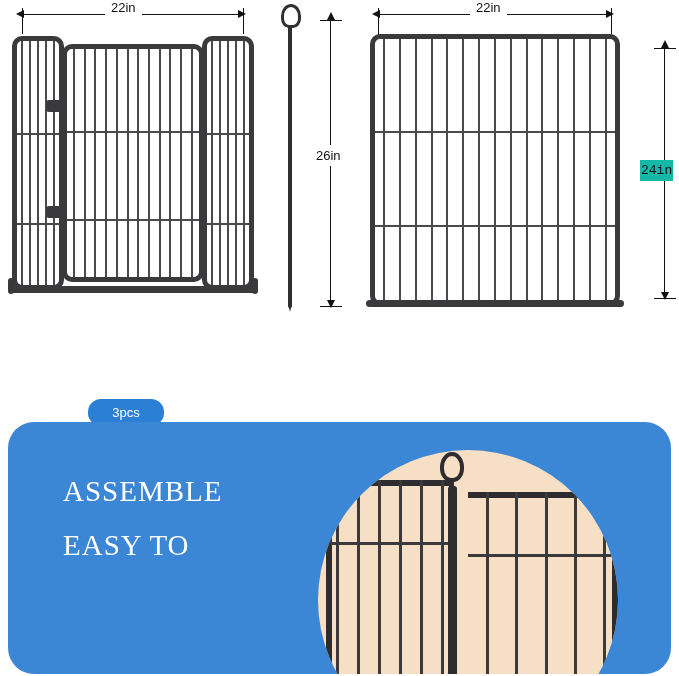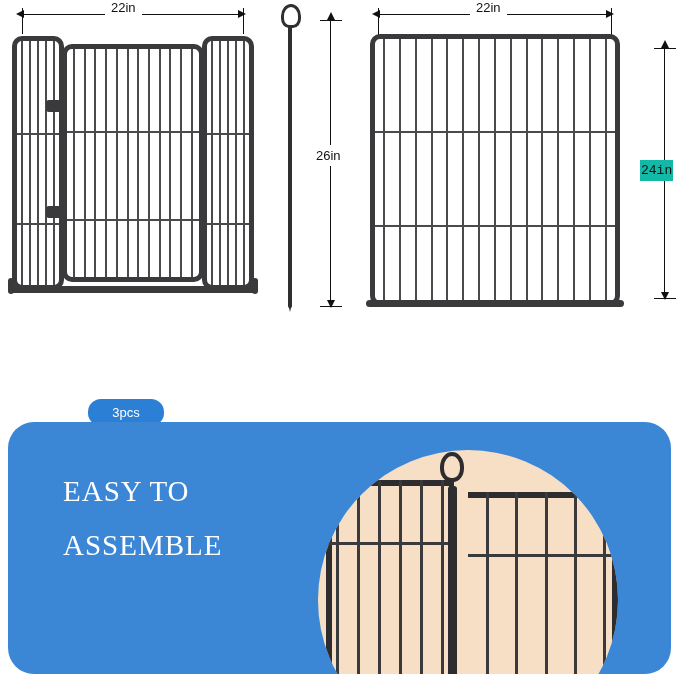--- a/index.html
+++ b/index.html
@@ -260,22 +260,22 @@
   <div class="arrow arrow-up" style="left:661px; top:40px;"></div>
   <div class="arrow arrow-down" style="left:661px; top:292px;"></div>
   <div class="tick-h" style="left:654px; top:48px; width:22px;"></div>
   <div class="tick-h" style="left:654px; top:298px; width:22px;"></div>
   <div class="dimlabel" style="left:640px; top:160px; background:#14b8a6; padding:3px 1px;font-family:Liberation Mono, monospace;">24in</div>
 
   <div class="badge" style="left:88px; top:357px; width:40px;margin-top:42px;">3pcs</div>
 
   <div class="bluecard">
     <div class="headline">
+      <div>ASSEMBLE</div>
       <div>EASY TO</div>
-      <div>ASSEMBLE</div>
     </div>
 
     <div class="photo-circle">
       <div class="photo-inner">
 
         <div class="abs" style="left:8px; top:30px; width:128px; height:250px; border:6px solid #2d2d2f; border-top-left-radius:14px; box-sizing:border-box; border-bottom:none; border-right:none;"></div>
         <div class="abs" style="left:8px; top:30px; width:128px; height:250px; display:flex; justify-content:space-between; padding:0 10px; box-sizing:border-box;">
           <i style="display:block;width:3px;background:#3a3a3c;"></i>
           <i style="display:block;width:3px;background:#3a3a3c;"></i>
           <i style="display:block;width:3px;background:#3a3a3c;"></i>

